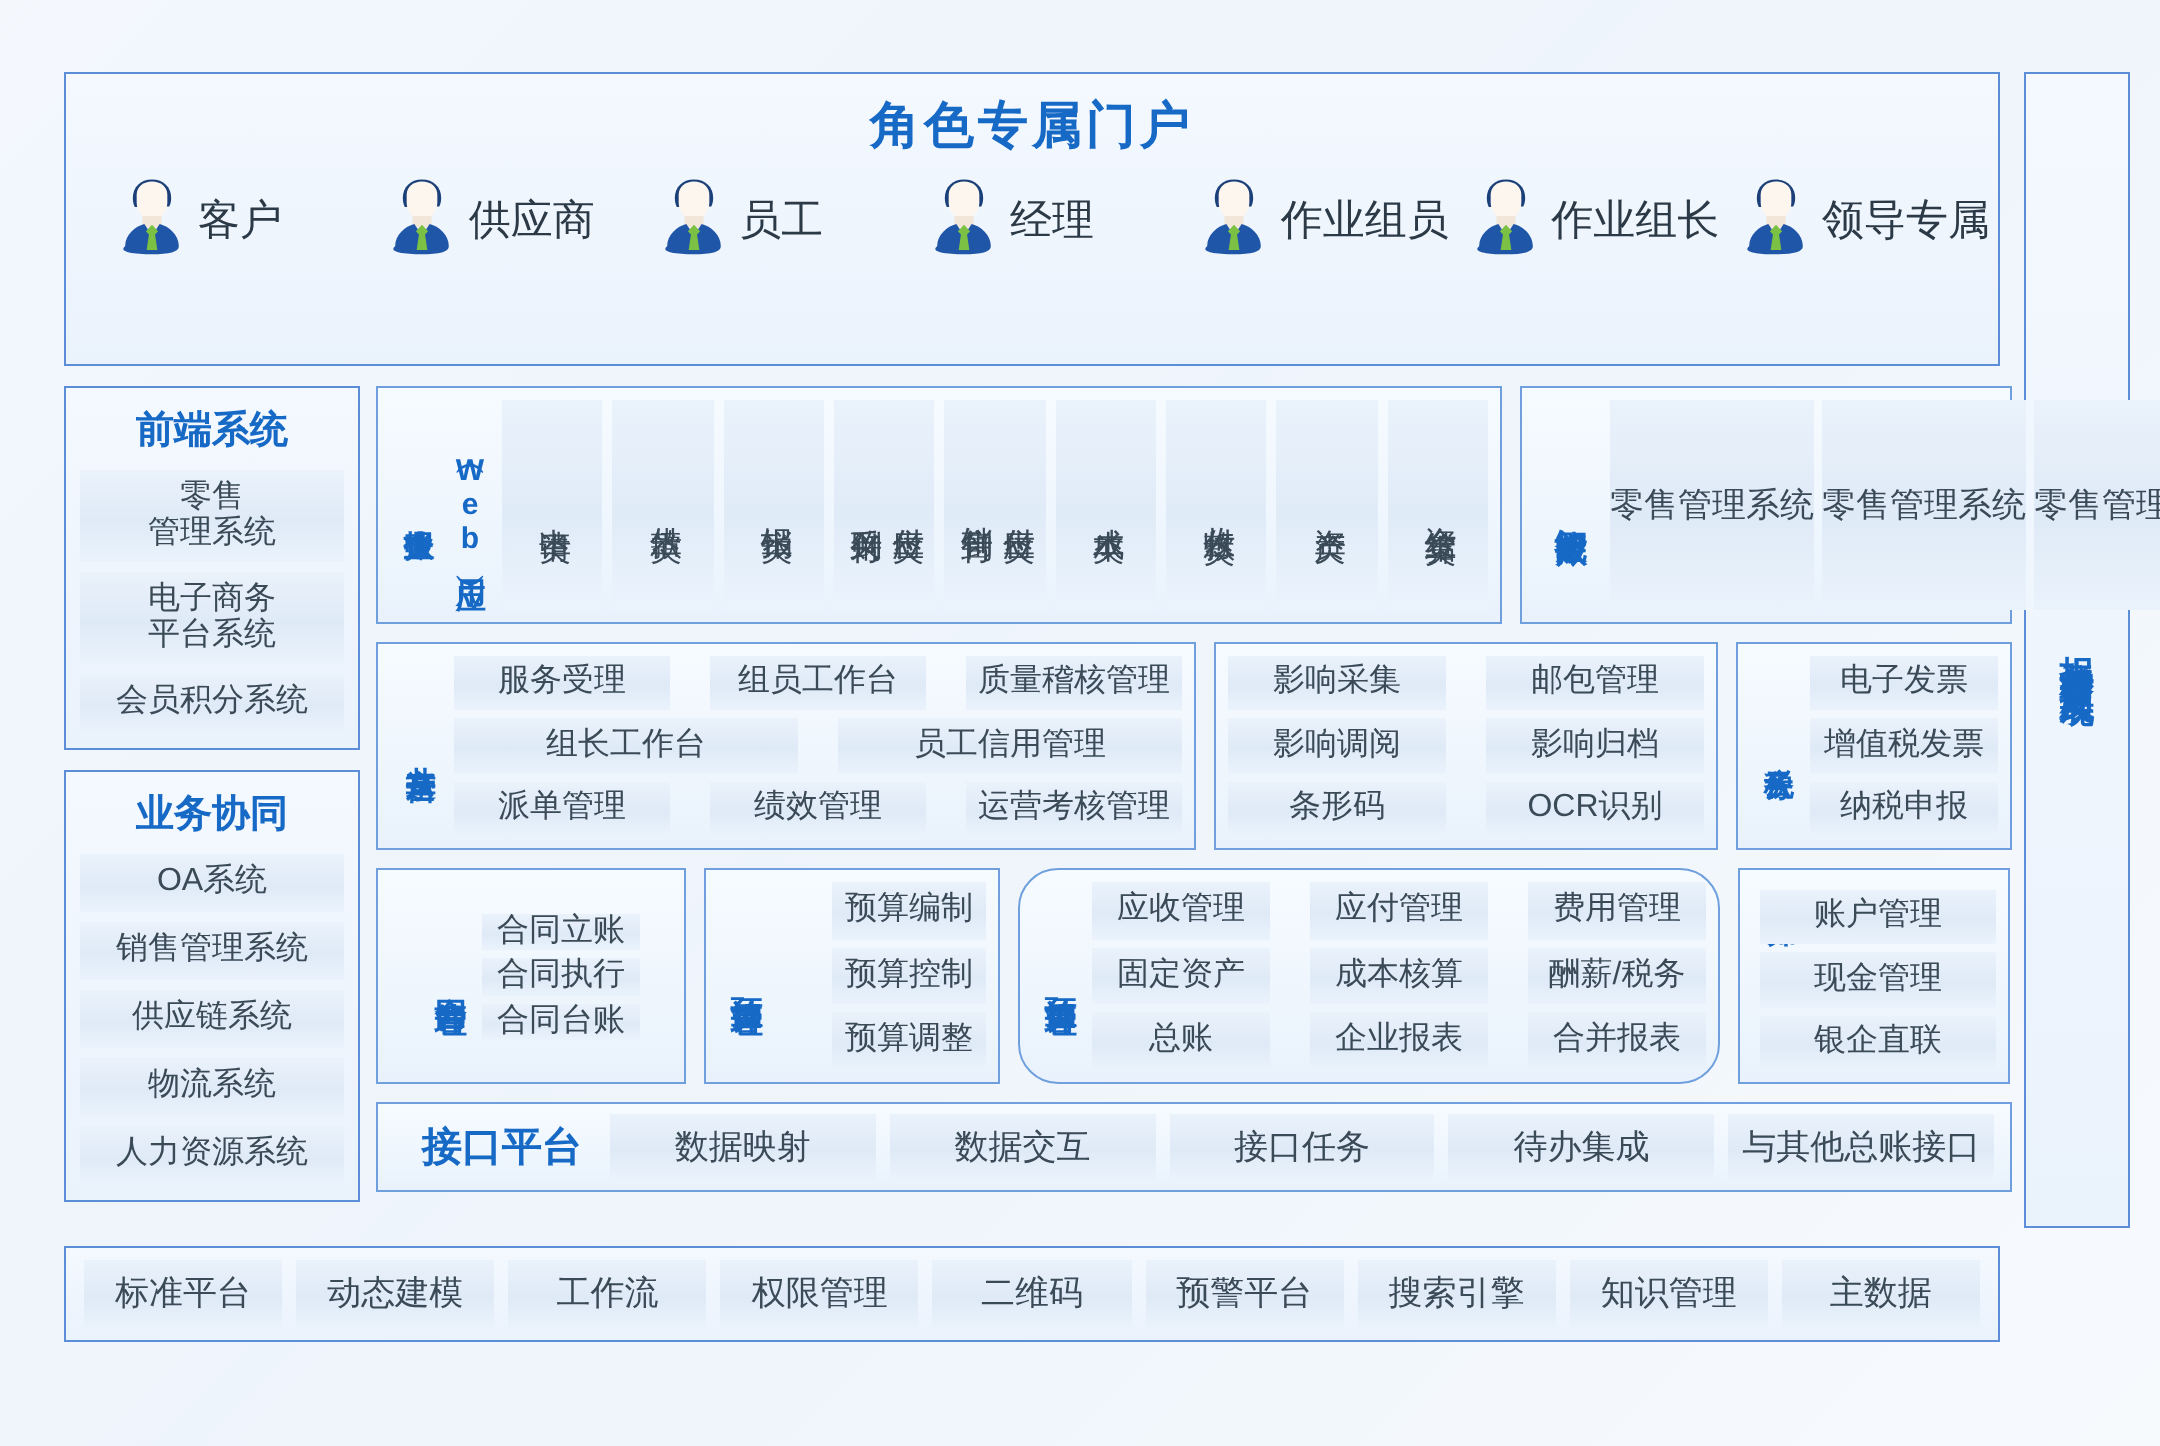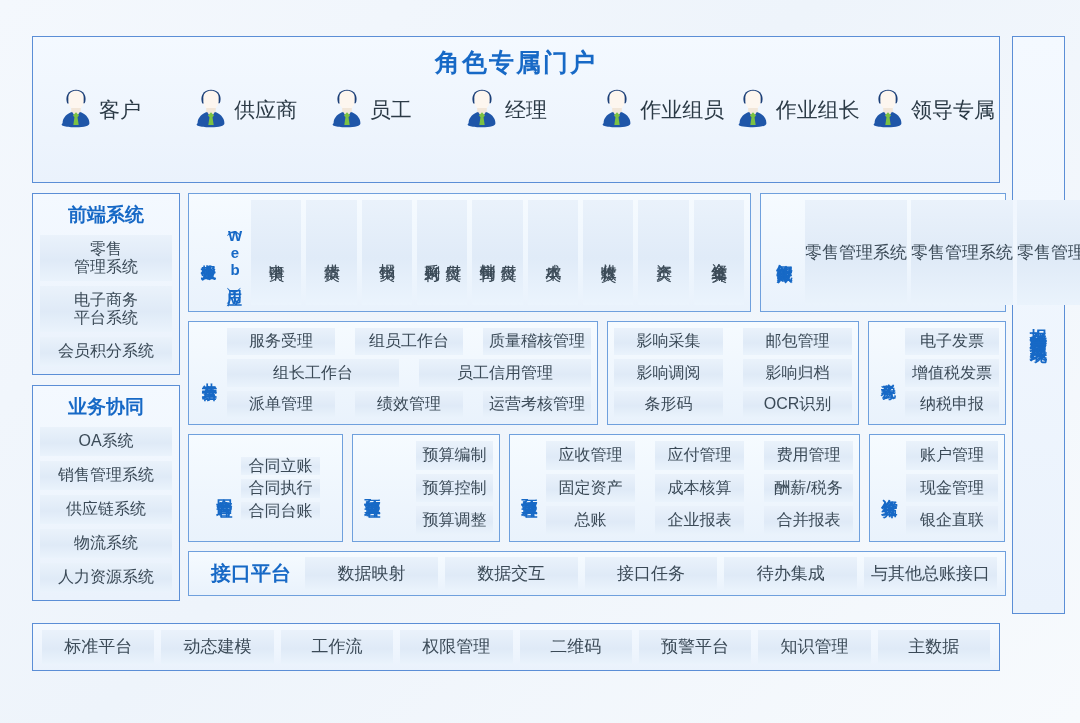--- a/index.html
+++ b/index.html
@@ -117,23 +117,23 @@
   .r2-c .vlabel{width:26px;font-size:15px;}
   .gridw{flex:1;display:flex;flex-direction:column;gap:4px;margin-left:4px;}
   .gridrow{display:flex;gap:20px;flex:1;}
   .gridrow .chip{flex:1;}
 
   
   .r3-a{width:155px;height:108px;padding:22px;}
   .r3-a .vlabel{width:26px;}
   .r3-b{width:148px;height:108px;margin-left:9px;padding:6px;gap:27px;}
   .r3-b .vlabel{width:26px;}
-  .r3-c{width:351px;height:108px;margin-left:9px;padding:6px;}
+  .r3-c{width:351px;height:108px;margin-left:9px;padding:6px;border-radius:20px;}
   .r3-c .vlabel{width:26px;}
-  .r3-d{width:136px;height:108px;margin-left:9px;padding:6px;}
+  .r3-d{width:136px;height:108px;margin-left:9px;padding:6px;flex-direction:column;}
   .r3-d .vlabel{width:26px;}
   .colstack{flex:1;display:flex;flex-direction:column;gap:4px;margin-left:4px;}
   .colstack .chip{flex:1;text-align:right;}
 
   
   .r4{width:818px;height:45px;padding:5px 8px;align-items:center;}
   .r4 .hlabel{width:108px;font-size:20px;}
   .r4 .chips{flex:1;display:flex;gap:7px;height:100%;}
   .r4 .chips .chip{flex:1;font-size:17px;}
 
@@ -447,18 +447,19 @@
   </div>
 
   <div class="bottom outer" style="display:flex">
     <div class="chips">
       <div class="chip">标准平台</div>
       <div class="chip">动态建模</div>
       <div class="chip">工作流</div>
       <div class="chip">权限管理</div>
       <div class="chip">二维码</div>
       <div class="chip">预警平台</div>
+      <div class="chip">搜索引擎</div>
       <div class="chip">知识管理</div>
       <div class="chip">主数据</div>
     </div>
   </div>
 
 </div>
 
 </body></html>

